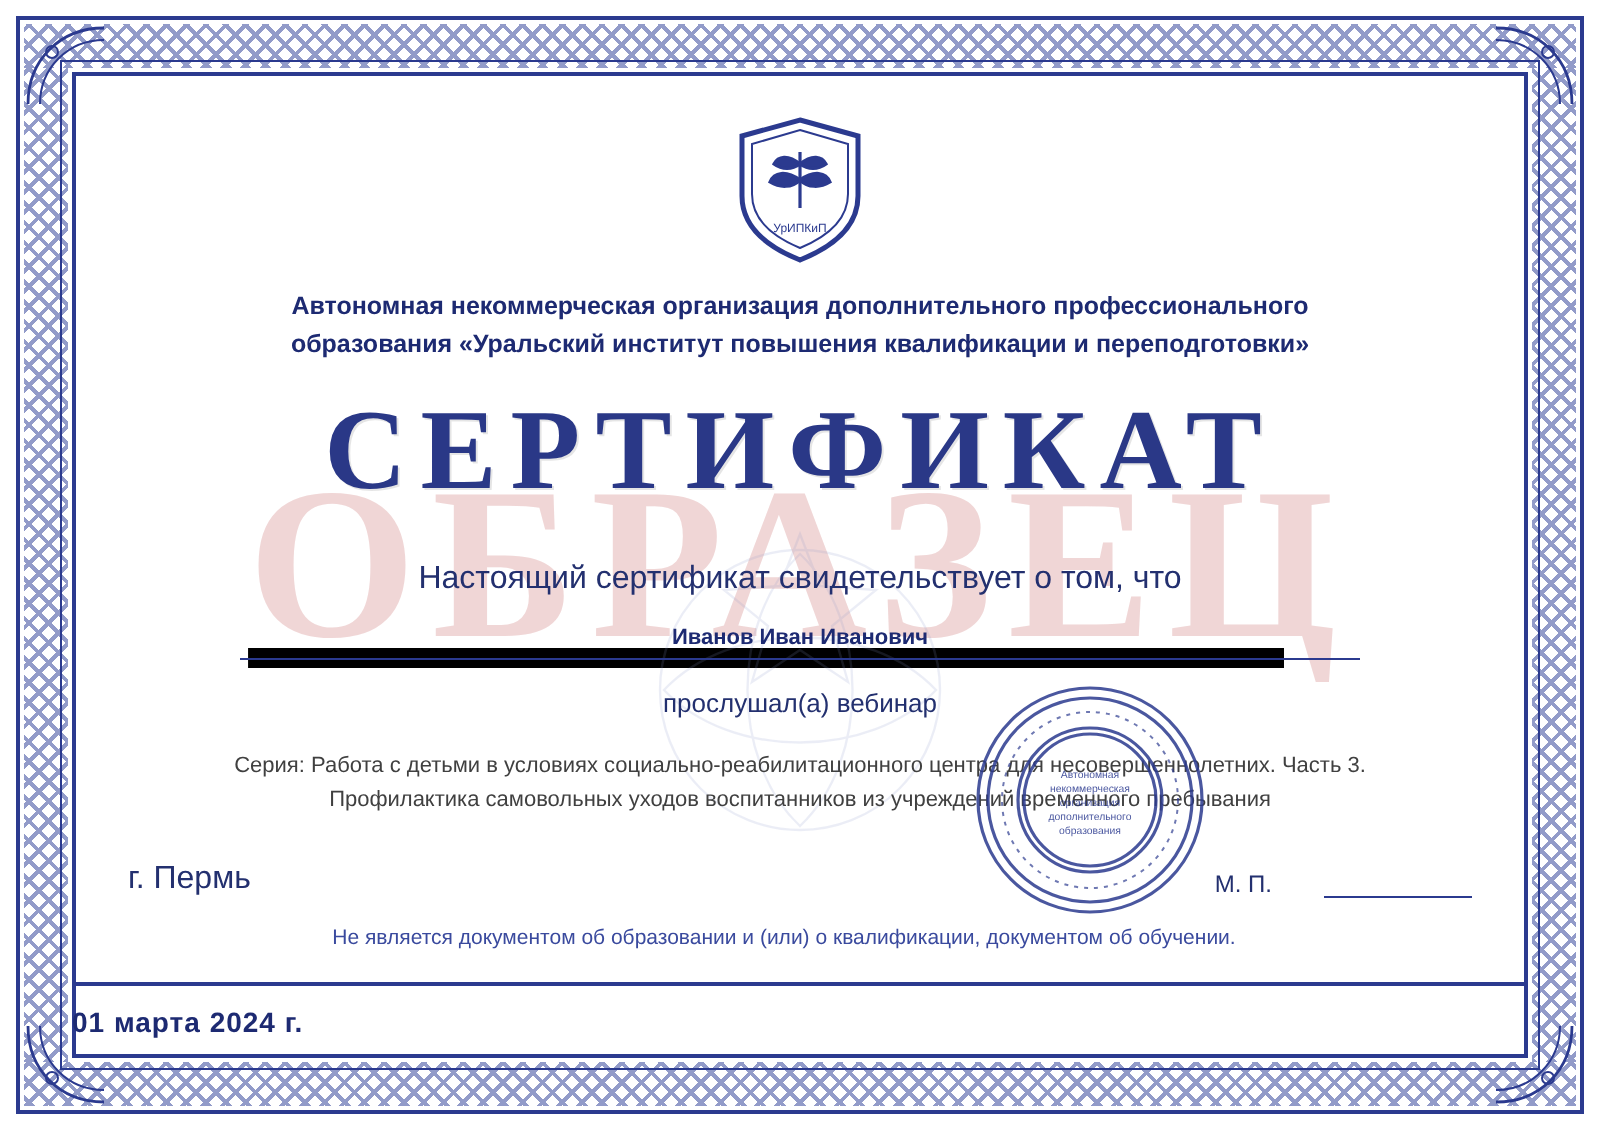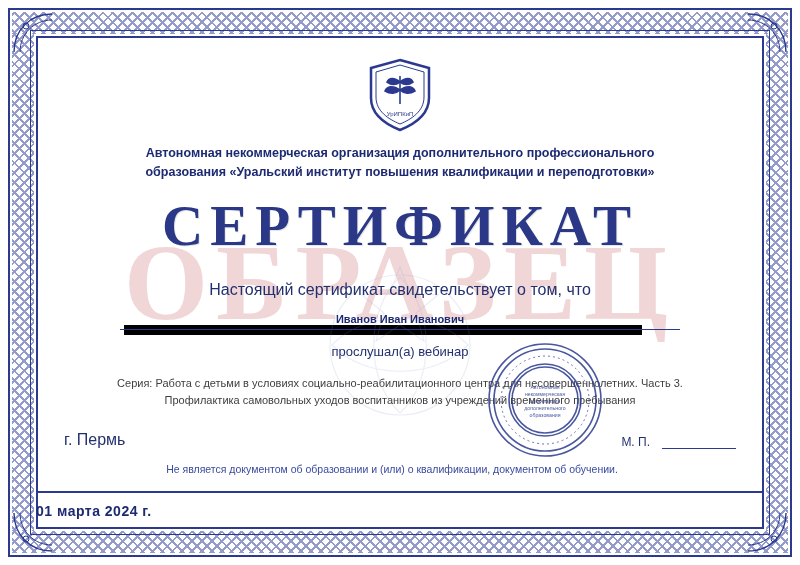--- a/index.html
+++ b/index.html
@@ -173,21 +173,21 @@
     font-size: 12px;
     line-height: 1.5;
     color: #1d2a72;
     font-weight: 700;
     transform: translateX(-24px);
   }
   .director .role { font-weight: 400; }
   .stamp-wrap {
     display: flex;
     align-items: flex-end;
-    gap: 8px;
+    gap: 22px;
     padding-bottom: 2px;
   }
   .mp {
     font-size: 12px;
     color: #23306f;
     white-space: nowrap;
   }
   .mp-line {
     display: inline-block;
     width: 74px;

